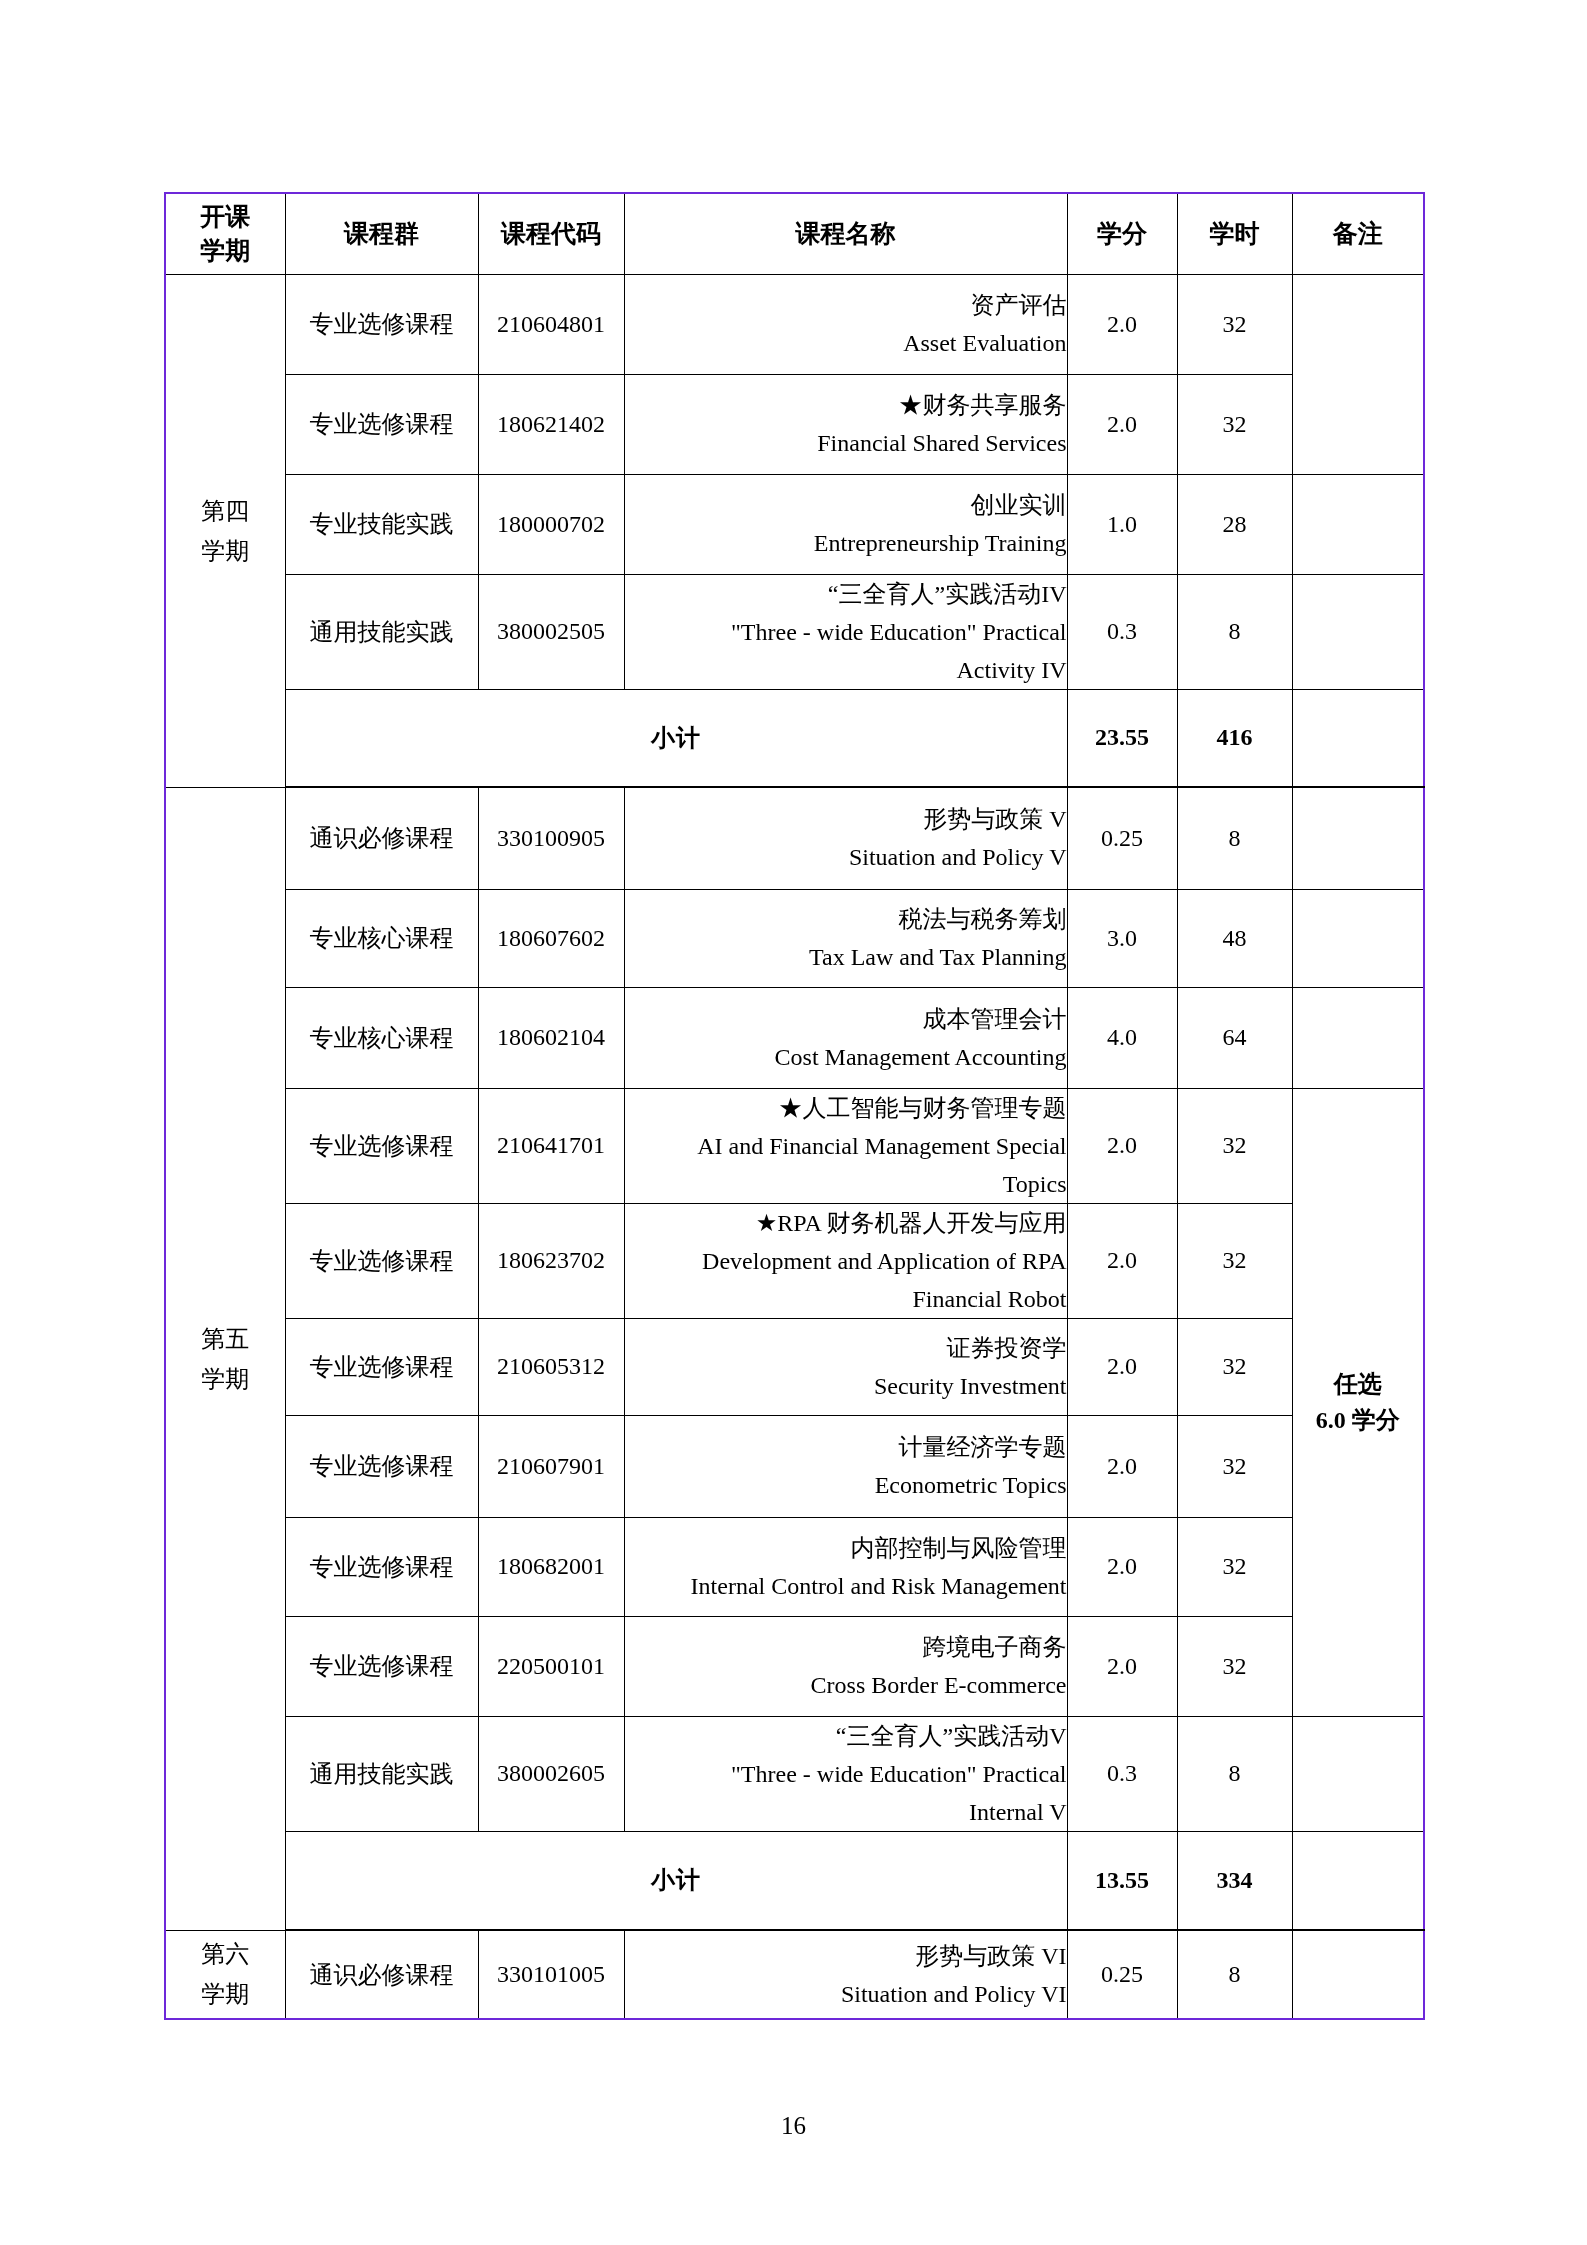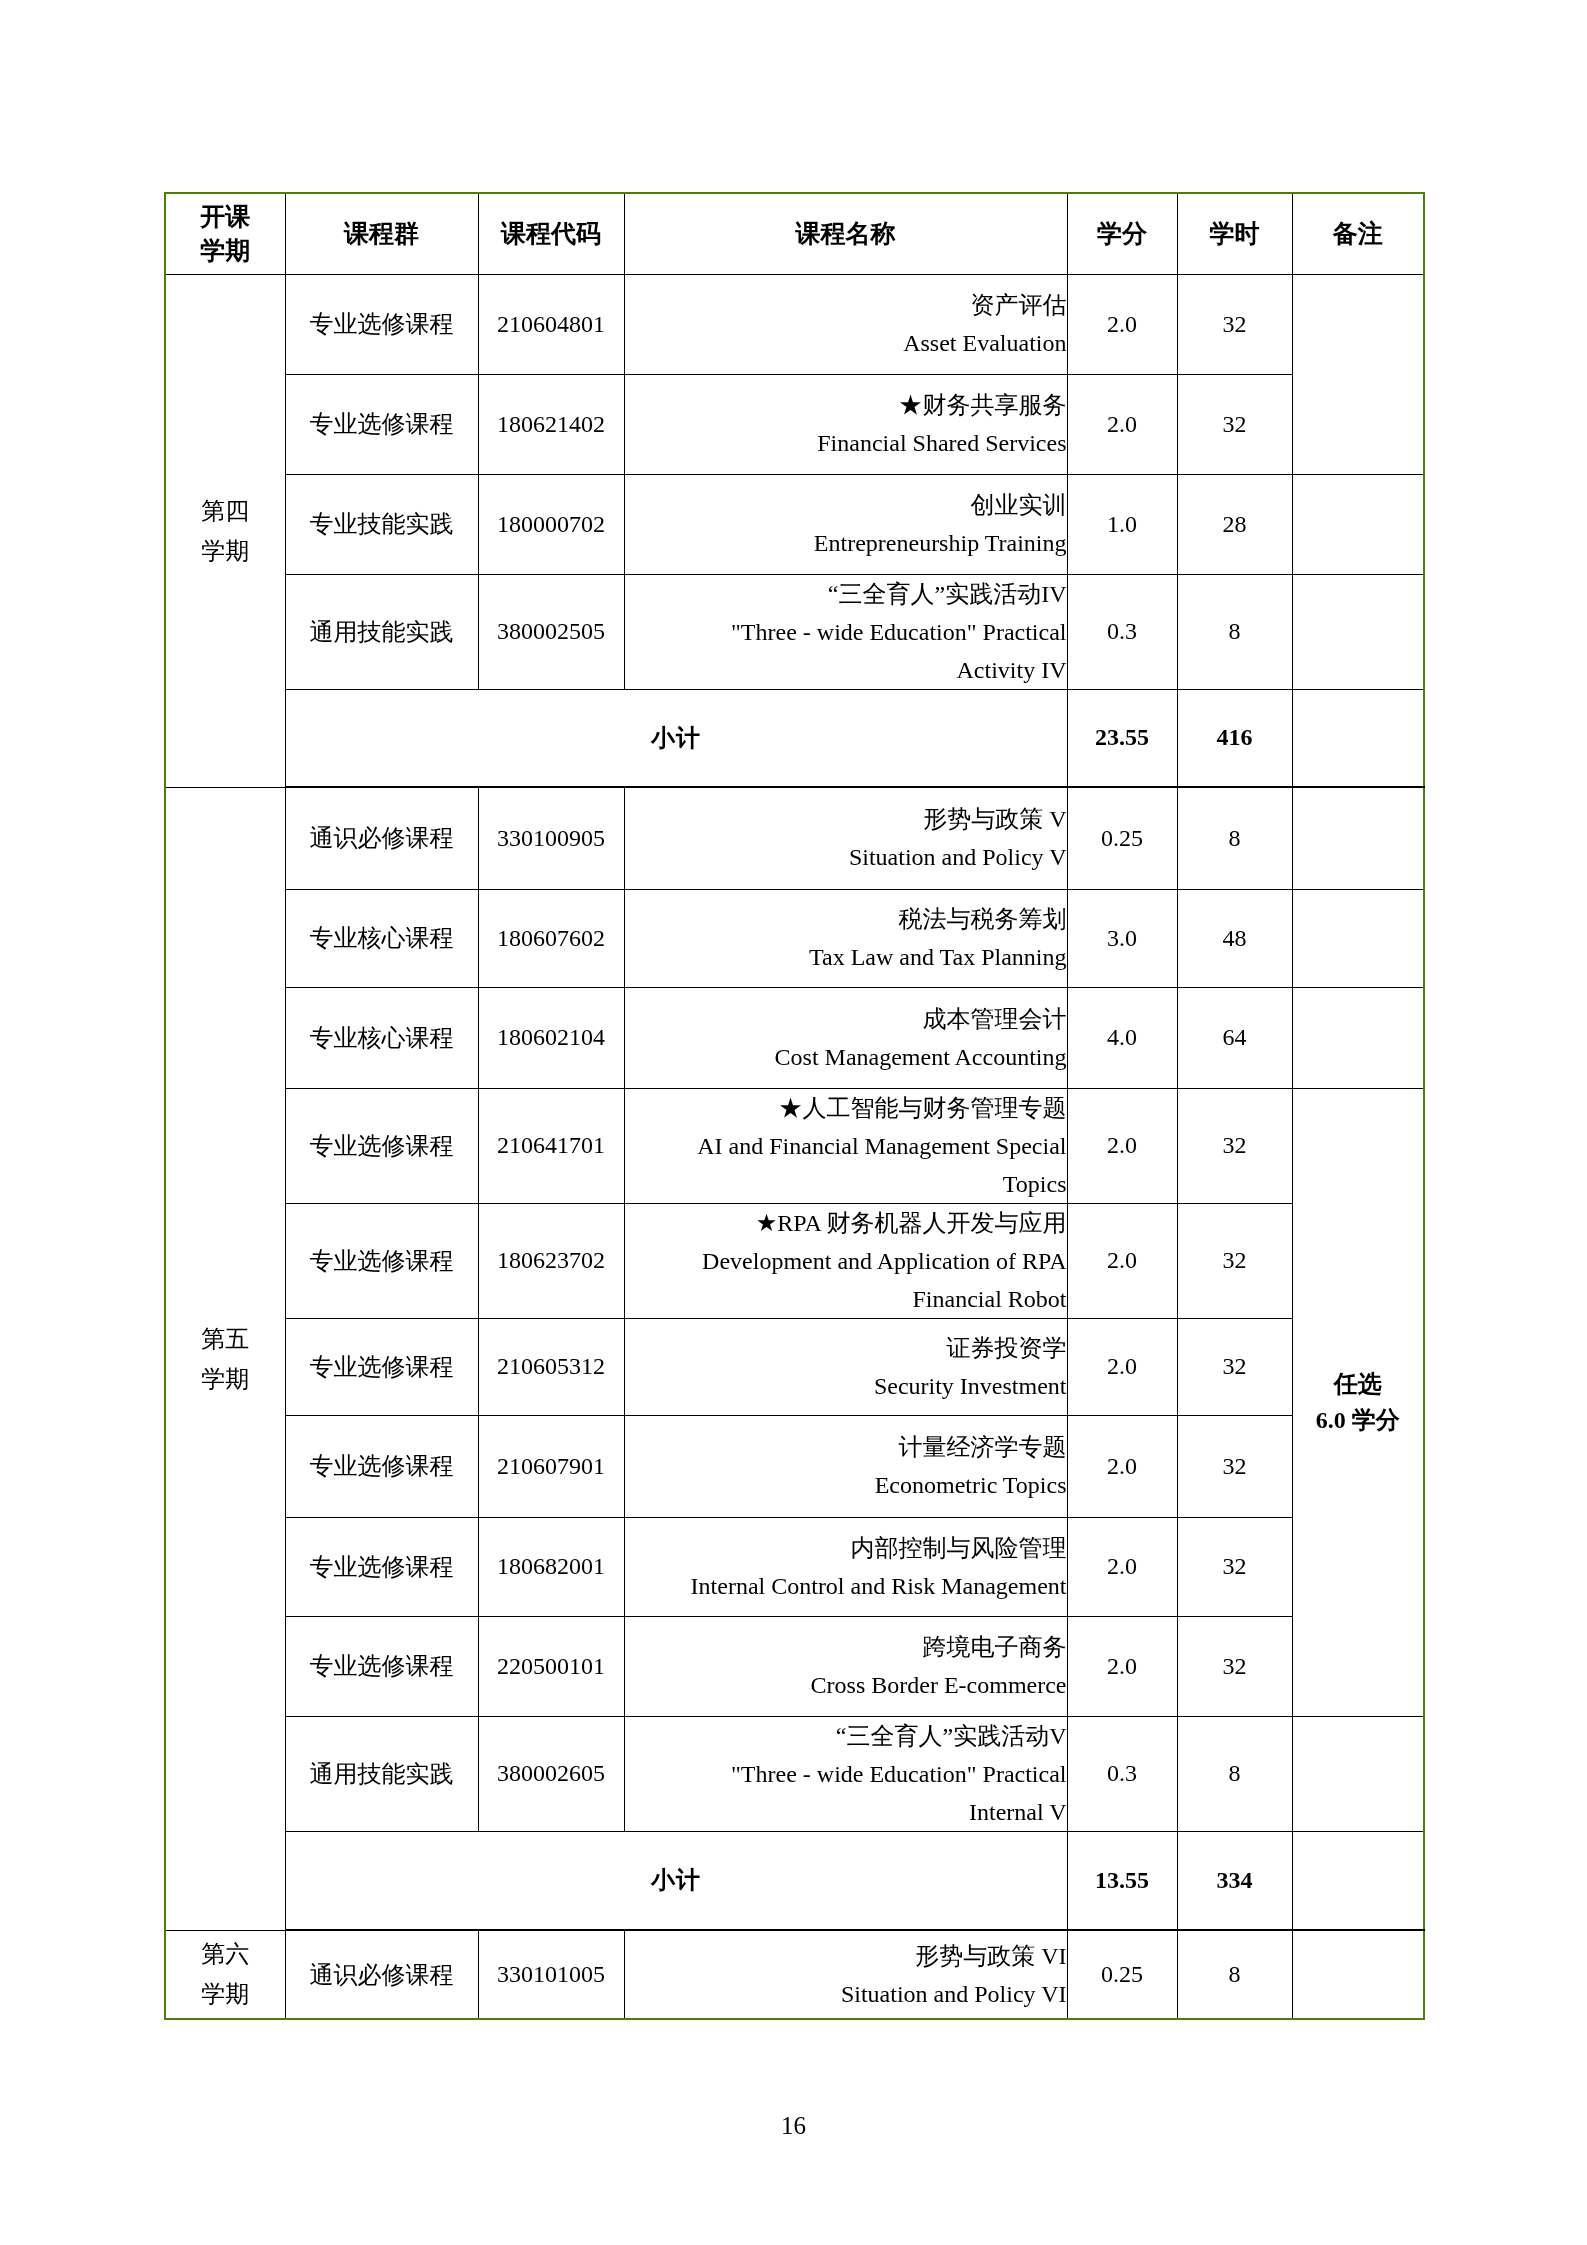--- a/index.html
+++ b/index.html
@@ -4,21 +4,21 @@
 <style>
   html,body { margin:0; padding:0; background:#888; }
   .sheet {
     position:relative; width:1587px; height:2245px; background:#ffffff;
     font-family:"Liberation Serif","DejaVu Serif",serif; color:#000;
     overflow:hidden; margin:0 auto;
   }
   table.cur {
     position:absolute; left:164px; top:192px;
     border-collapse:collapse; table-layout:fixed; width:1259px;
-    border:2px solid #4d7c0f;
+    border:2px solid #6d28d9;
   }
   .cur th, .cur td { border:1px solid #000; padding:0; overflow:hidden; }
   .cur th {
     font-weight:bold; font-size:25px; text-align:center; vertical-align:middle;
     line-height:34px;
   }
   .cur td { font-size:24px; text-align:center; vertical-align:middle; }
   td.name { text-align:right; padding-left:15px; }
   td.name .ln { line-height:38px; }
   td.name .ind { padding-left:22px; }

